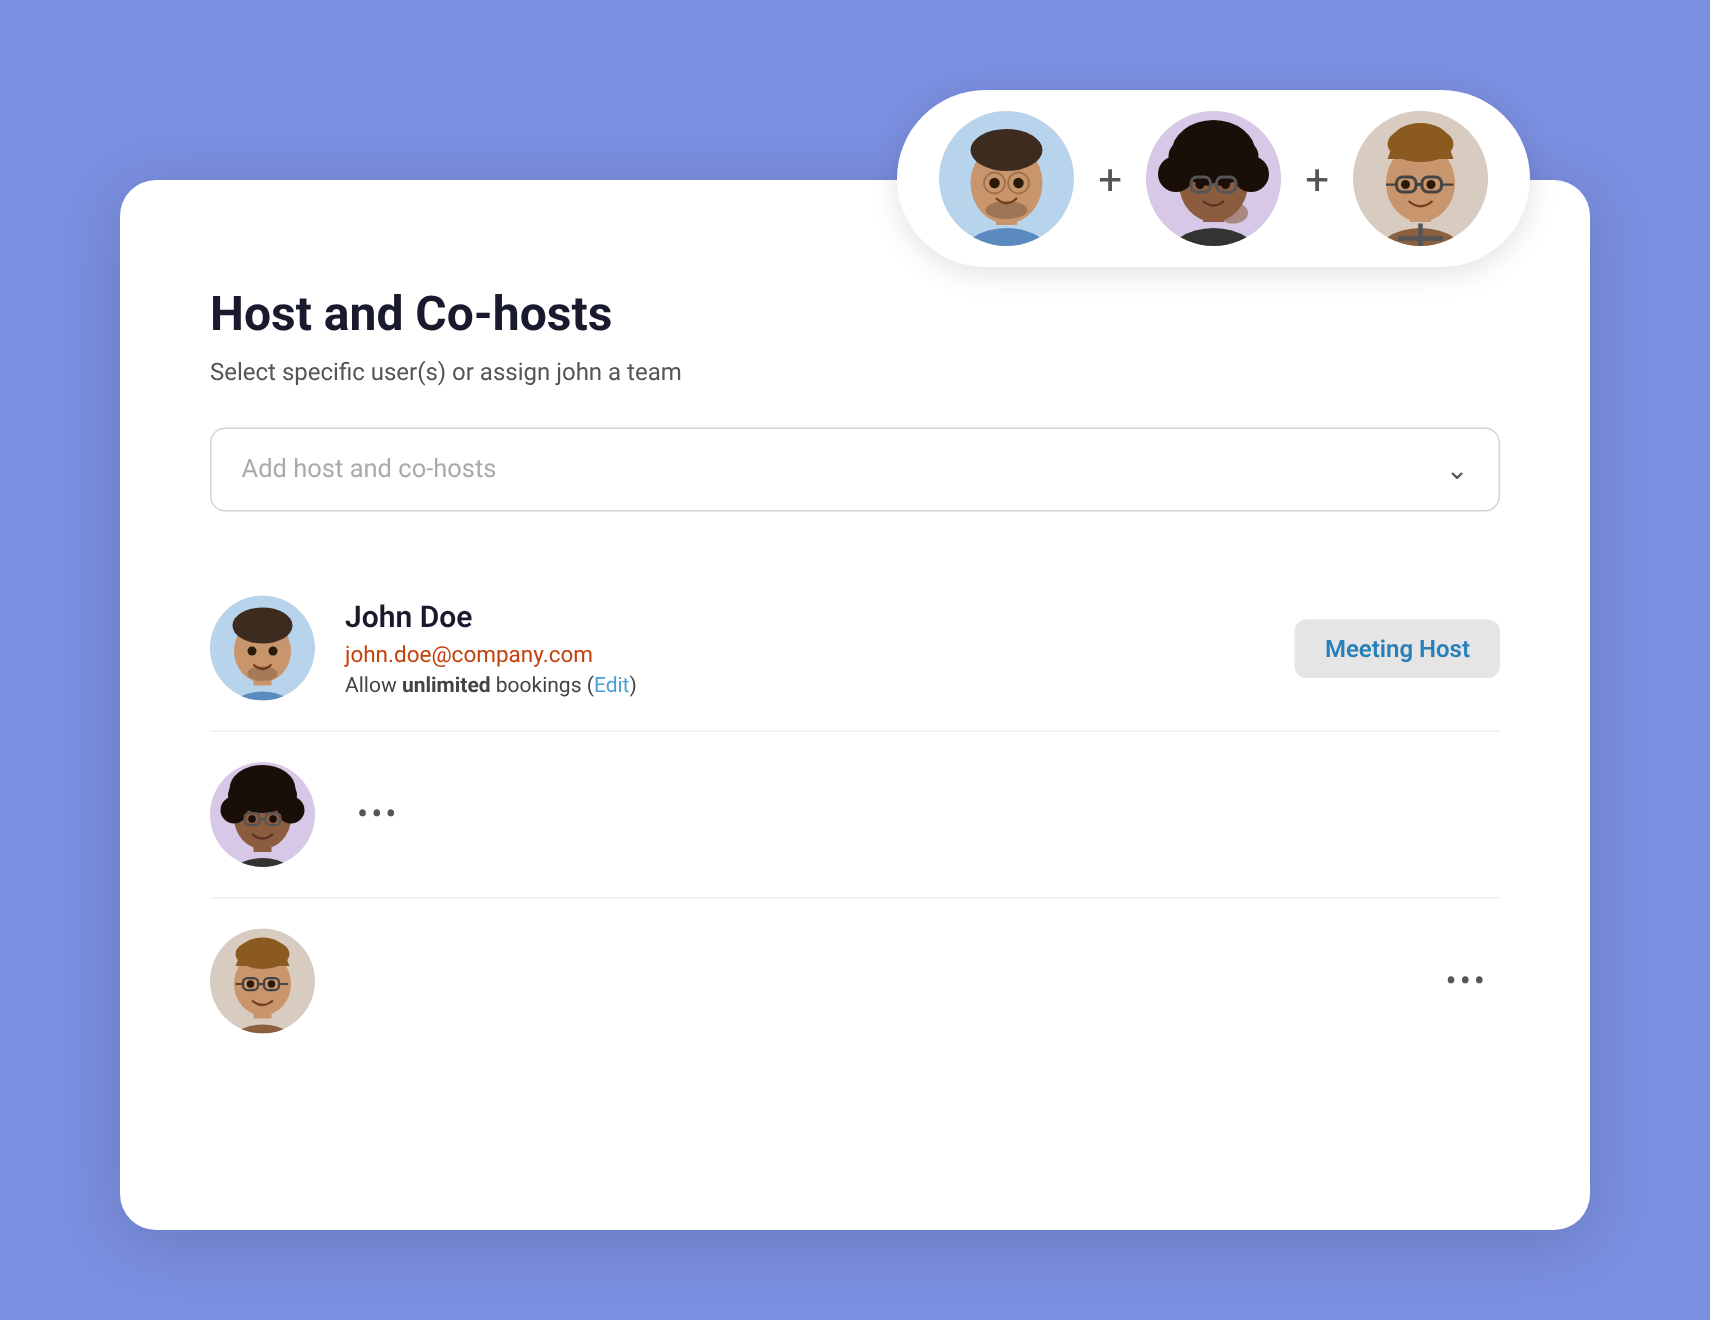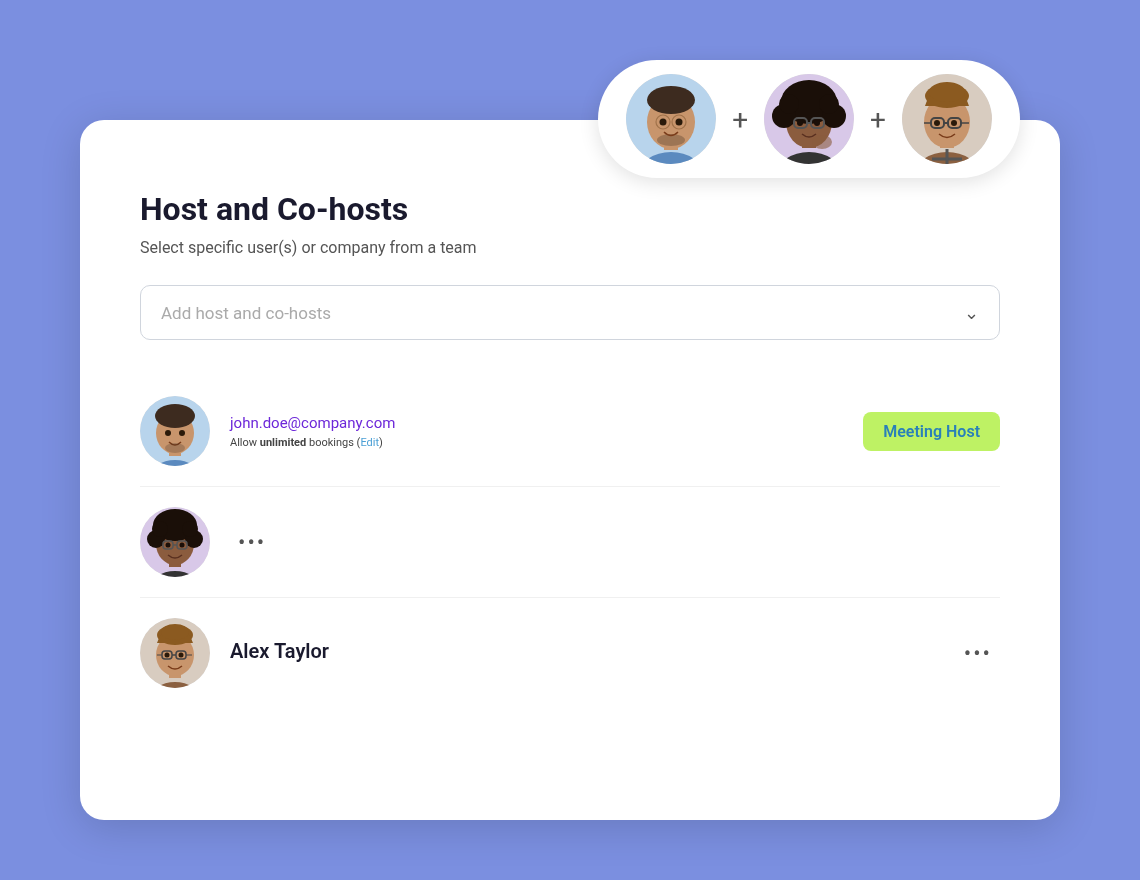--- a/index.html
+++ b/index.html
@@ -136,40 +136,40 @@
 
     .host-name {
       font-size: 20px;
       font-weight: 600;
       color: #1a1a2e;
       margin-bottom: 4px;
     }
 
     .host-email {
       font-size: 15px;
-      color: #6d28d9;
+      color: #c2410c;
       margin-bottom: 4px;
     }
 
     .host-bookings {
-      font-size: 11px;
+      font-size: 14px;
       color: #444;
     }
 
     .host-bookings strong {
       font-weight: 700;
     }
 
     .host-bookings a {
       color: #4a9fd5;
       text-decoration: none;
     }
 
     .meeting-host-badge {
-      background: #bef264;
+      background: #e5e5e5;
       color: #2980b9;
       border-radius: 8px;
       padding: 10px 20px;
       font-size: 16px;
       font-weight: 600;
       white-space: nowrap;
     }
 
     .more-options {
       font-size: 22px;
@@ -272,21 +272,21 @@
         <ellipse cx="35" cy="49" rx="3" ry="3" fill="#2a1a0a"></ellipse>
         <ellipse cx="52" cy="49" rx="3" ry="3" fill="#2a1a0a"></ellipse>
 
         <path d="M37 60 Q45 67 53 60" stroke="#7a3c1a" stroke-width="1.5" fill="none"></path>
       </svg>
     </div>
   </div>
 
   <div class="card">
     <h2 class="card-title">Host and Co-hosts</h2>
-    <p class="card-subtitle">Select specific user(s) or company from a team</p>
+    <p class="card-subtitle">Select specific user(s) or assign john a team</p>
 
     <div class="dropdown">
       <span class="dropdown-placeholder">Add host and co-hosts</span>
       <span class="dropdown-chevron">⌄</span>
     </div>
 
     <div class="host-list">
 
       <div class="host-item">
         <div class="host-avatar">
@@ -297,20 +297,21 @@
             <ellipse cx="35" cy="37" rx="19" ry="21" fill="#c8956c"></ellipse>
             <ellipse cx="35" cy="20" rx="20" ry="12" fill="#3d2b1f"></ellipse>
             <ellipse cx="35" cy="32" rx="5" ry="6" fill="none"></ellipse>
             <ellipse cx="28" cy="37" rx="3" ry="3" fill="#2a1a0a"></ellipse>
             <ellipse cx="42" cy="37" rx="3" ry="3" fill="#2a1a0a"></ellipse>
             <path d="M29 46 Q35 52 41 46" stroke="#7a3c1a" stroke-width="1.5" fill="none"></path>
             <ellipse cx="35" cy="52" rx="10" ry="5" fill="#3d2b1f" opacity="0.25"></ellipse>
           </svg>
         </div>
         <div class="host-info">
+          <div class="host-name">John Doe</div>
           <div class="host-email">john.doe@company.com</div>
           <div class="host-bookings">
             Allow <strong>unlimited</strong> bookings (<a href="#">Edit</a>)
           </div>
         </div>
         <div class="meeting-host-badge">Meeting Host</div>
       </div>
 
       <div class="host-item">
         <div class="host-avatar">
@@ -349,21 +350,20 @@
             <rect x="36" y="33" width="10" height="8" rx="3" fill="none" stroke="#444" stroke-width="1.5"></rect>
             <line x1="32" y1="37" x2="36" y2="37" stroke="#444" stroke-width="1.5"></line>
             <line x1="17" y1="37" x2="22" y2="37" stroke="#444" stroke-width="1.2"></line>
             <line x1="46" y1="37" x2="52" y2="37" stroke="#444" stroke-width="1.2"></line>
             <ellipse cx="27" cy="37" rx="2.5" ry="2.5" fill="#2a1a0a"></ellipse>
             <ellipse cx="41" cy="37" rx="2.5" ry="2.5" fill="#2a1a0a"></ellipse>
             <path d="M28 48 Q35 54 42 48" stroke="#7a3c1a" stroke-width="1.5" fill="none"></path>
           </svg>
         </div>
         <div class="host-info">
-          <div class="host-name">Alex Taylor</div>
         </div>
         <div class="more-options">•••</div>
       </div>
 
     </div>
   </div>
 
 </div>
 
 </body></html>

